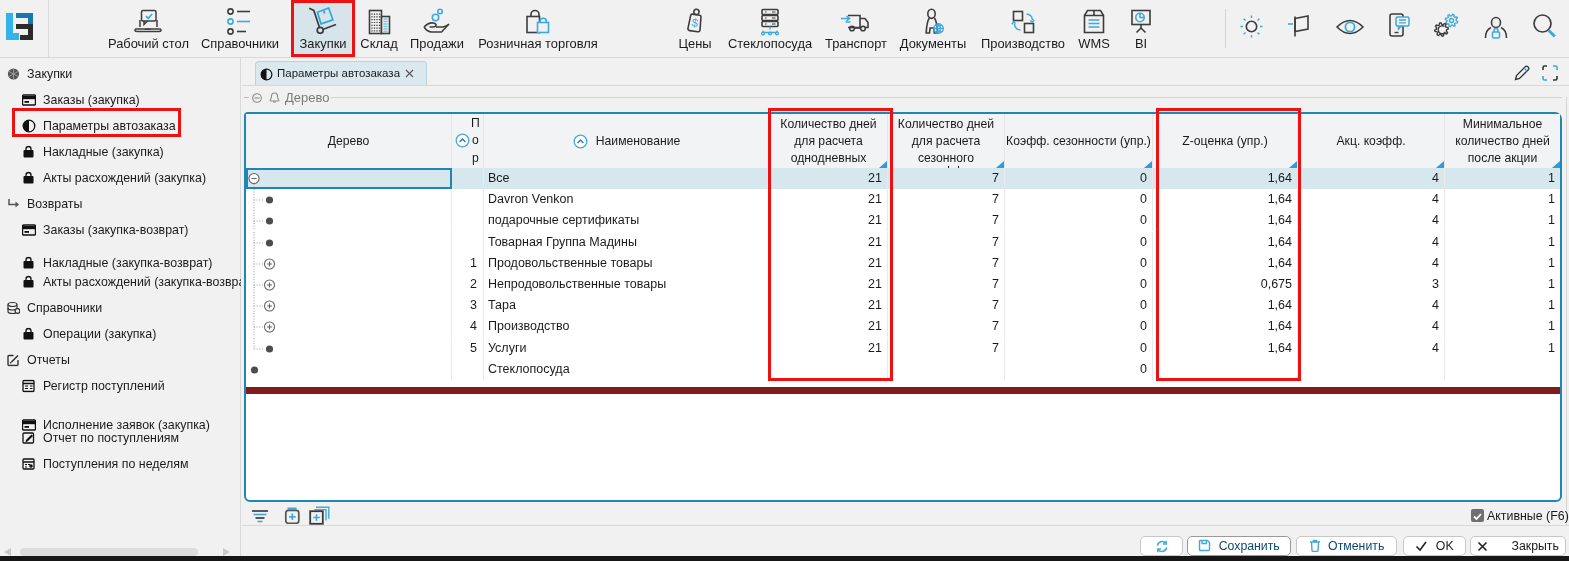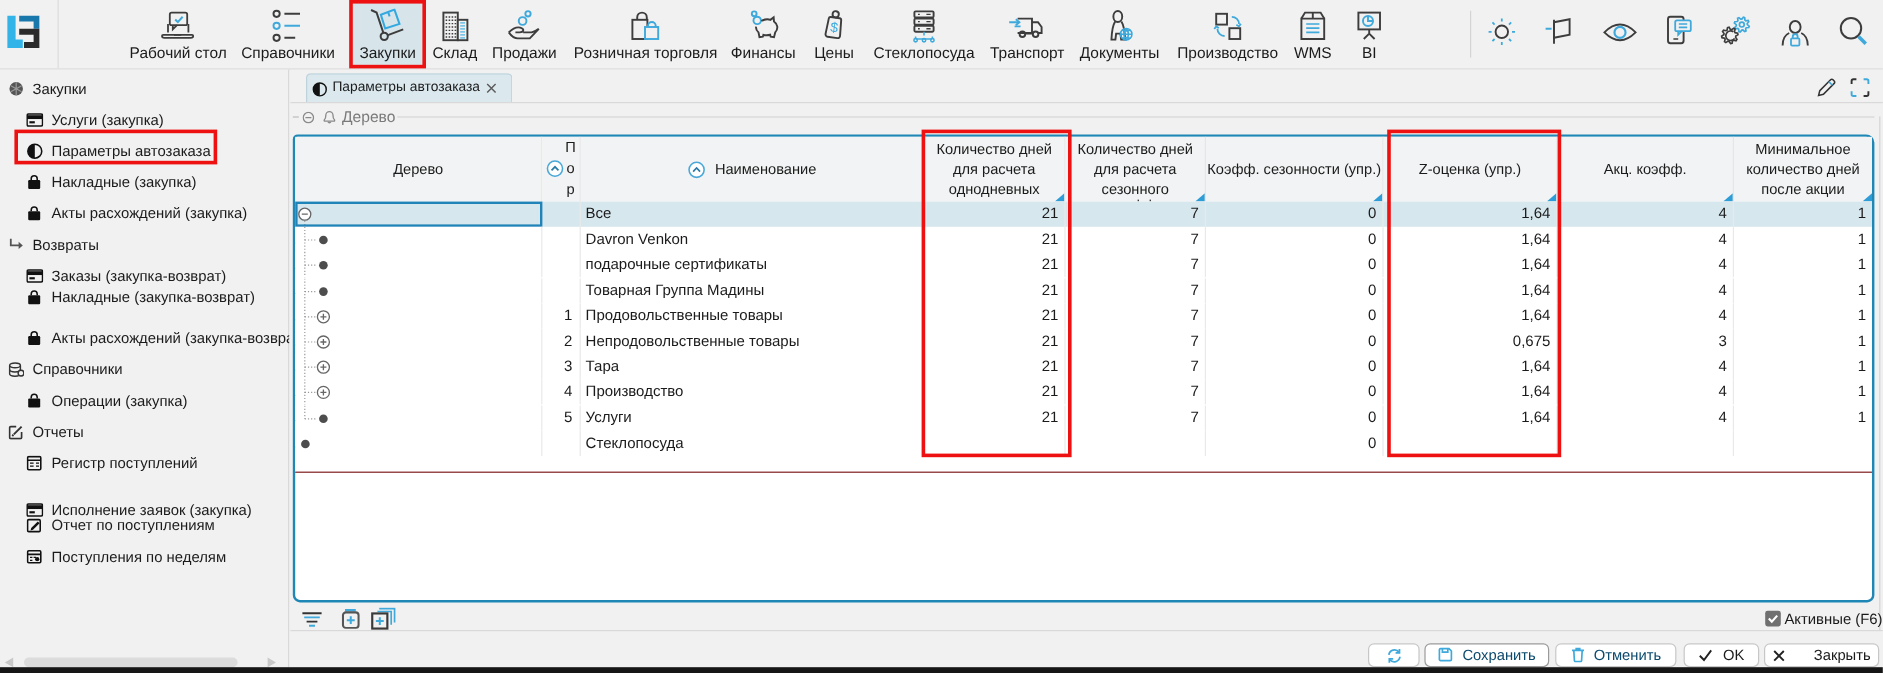--- a/index.html
+++ b/index.html
@@ -31,21 +31,21 @@
   background:#dbe9ef; border:1px solid #bdd2da; border-bottom:none;
   border-radius:4px 4px 0 0; font-size:12.5px; line-height:23px; }
 #tabline { position:absolute; left:0; top:27px; width:1327px; height:1px; background:#d9d9d9; }
 #legend { position:absolute; left:0; top:28px; width:1327px; height:26px; }
 
 #grid { position:absolute; left:2px; top:54px; width:1318px; height:390px;
   background:#fff; border:2px solid #1e87b6; border-radius:4px 7px 6px 6px; }
 .hcell { position:absolute; top:0; height:54px; background:#f2f3f4;
   border-right:1px solid #e6e6e6; font-size:12.2px; color:#1b1b1b;
   display:flex; align-items:center; justify-content:center; text-align:center; line-height:17px; overflow:hidden;}
-.row { position:absolute; left:0; width:1314px; height:35px; border-bottom:1px solid #7f1d1d; background:#fff; }
+.row { position:absolute; left:0; width:1314px; height:35px; border-bottom:7px solid #7f1d1d; background:#fff; }
 .row.sel { background:#d6e7ee; }
 .cell { position:absolute; top:0; height:21px; font-size:12.5px; line-height:20px;
   border-right:1px solid #e9e9e9; white-space:nowrap; overflow:hidden; }
 .cell.num { text-align:right; padding-right:5px; }
 .ftri { position:absolute; bottom:0; right:0; width:0; height:0;
   border-left:8px solid transparent; border-bottom:7px solid #2e9cd6; }
 
 .redbox { position:absolute; border:3px solid #ee1111; z-index:40; }
 
 #btmicons { position:absolute; left:0; top:446px; width:1327px; height:24px; }
@@ -125,29 +125,20 @@
     <svg width="30" height="30" viewBox="0 0 30 30" fill="none" stroke="#3d3d3d" stroke-width="1.6">
       <path d="M8,9.5 v-2 a4,4 0 0 1 8,0 v2"></path>
       <rect x="4" y="9.5" width="12.5" height="16" fill="#f1f1f1"></rect>
       <g stroke="#3fa9dc">
           <path d="M17,16 v-1.5 a3.2,3.2 0 0 1 6.4,0 v1.5"></path>
       <rect x="14.5" y="15.5" width="11" height="10" fill="#f1f1f1"></rect>
         </g>
     </svg>
     <div class="lbl">Розничная торговля</div>
   </div>
-  <div class="titem" style="left:601px;width:70px">
-    <svg width="30" height="30" viewBox="0 0 30 30" fill="none" stroke="#3d3d3d" stroke-width="1.6">
-      <circle cx="7.5" cy="4.5" r="2" stroke="#3fa9dc"></circle>
-      <circle cx="10" cy="10" r="3.1" stroke="#3fa9dc"></circle>
-      <path d="M13.5,10.5 q4,-2.3 7.5,-1 l2.7,-2 l0.3,3.5 q2.3,1.7 2.7,4 q0.4,2.8 -1.7,5 l-1,4 l-2.8,-0.4 l-0.4,-1.6 q-3,0.8 -5.6,0 l-0.5,1.6 l-2.8,0.3 l-0.8,-3.9 q-2.3,-2 -2.1,-4.8"></path>
-      <path d="M17.5,23.5 q3,0.9 6,0" stroke-width="0"></path>
-    </svg>
-    <div class="lbl">Финансы</div>
-  </div>
   <div class="titem" style="left:671px;width:48px">
     <svg width="30" height="30" viewBox="0 0 30 30" fill="none" stroke="#3d3d3d" stroke-width="1.6">
       <g transform="rotate(8 15 15)">
         <circle cx="15" cy="4.8" r="2.6"></circle>
         <path d="M11.3,7.6 h7.4 a1.5,1.5 0 0 1 1.5,1.4 l0.9,13.2 a2,2 0 0 1 -2,2.1 h-8.2 a2,2 0 0 1 -2,-2.1 l0.9,-13.2 a1.5,1.5 0 0 1 1.5,-1.4 z"></path>
       </g>
       <text x="12" y="19.8" font-size="11.5" fill="#3fa9dc" stroke="none" font-family="Liberation Sans, sans-serif" transform="rotate(8 15 15)">$</text>
     </svg>
     <div class="lbl">Цены</div>
   </div>
@@ -276,21 +267,21 @@
         <path d="M2,4 l9,5 M2,9 l9,-5 M6.5,1 v11" stroke="#999" stroke-width="1" fill="none"></path>
       </svg>
     <span class="tx">Закупки</span>
   </div>
   <div class="sitem lv2" style="top:29px">
     <svg width="14" height="13" viewBox="0 0 14 13">
         <rect x="0.5" y="1.5" width="13" height="10" rx="1.2" fill="none" stroke="#111" stroke-width="1.4"></rect>
         <rect x="0.5" y="2.5" width="13" height="3.2" fill="#111"></rect>
         <rect x="2.5" y="7.5" width="4.5" height="1.8" fill="#111"></rect>
       </svg>
-    <span class="tx">Услуги (закупка)</span>
+    <span class="tx">Заказы (закупка)</span>
   </div>
   <div class="sitem lv2" style="top:55px">
     <svg width="14" height="14" viewBox="0 0 14 14">
         <circle cx="7" cy="7" r="5.8" fill="none" stroke="#111" stroke-width="1.3"></circle>
         <path d="M7,1.2 a5.8,5.8 0 0 0 0,11.6 z" fill="#111"></path>
       </svg>
     <span class="tx">Параметры автозаказа</span>
   </div>
   <div class="sitem lv2" style="top:81px">
     <svg width="13" height="13" viewBox="0 0 13 13">
@@ -314,21 +305,21 @@
     <span class="tx">Возвраты</span>
   </div>
   <div class="sitem lv2" style="top:159px">
     <svg width="14" height="13" viewBox="0 0 14 13">
         <rect x="0.5" y="1.5" width="13" height="10" rx="1.2" fill="none" stroke="#111" stroke-width="1.4"></rect>
         <rect x="0.5" y="2.5" width="13" height="3.2" fill="#111"></rect>
         <rect x="2.5" y="7.5" width="4.5" height="1.8" fill="#111"></rect>
       </svg>
     <span class="tx">Заказы (закупка-возврат)</span>
   </div>
-  <div class="sitem lv2" style="top:177px">
+  <div class="sitem lv2" style="top:192px">
     <svg width="13" height="13" viewBox="0 0 13 13">
         <path d="M4,4.5 v-1 a2.5,2.5 0 0 1 5,0 v1" fill="none" stroke="#111" stroke-width="1.3"></path>
         <rect x="1.5" y="4.5" width="10" height="7.5" rx="1" fill="#111"></rect>
       </svg>
     <span class="tx">Накладные (закупка-возврат)</span>
   </div>
   <div class="sitem lv2" style="top:211px">
     <svg width="13" height="13" viewBox="0 0 13 13">
         <path d="M4,4.5 v-1 a2.5,2.5 0 0 1 5,0 v1" fill="none" stroke="#111" stroke-width="1.3"></path>
         <rect x="1.5" y="4.5" width="10" height="7.5" rx="1" fill="#111"></rect>

